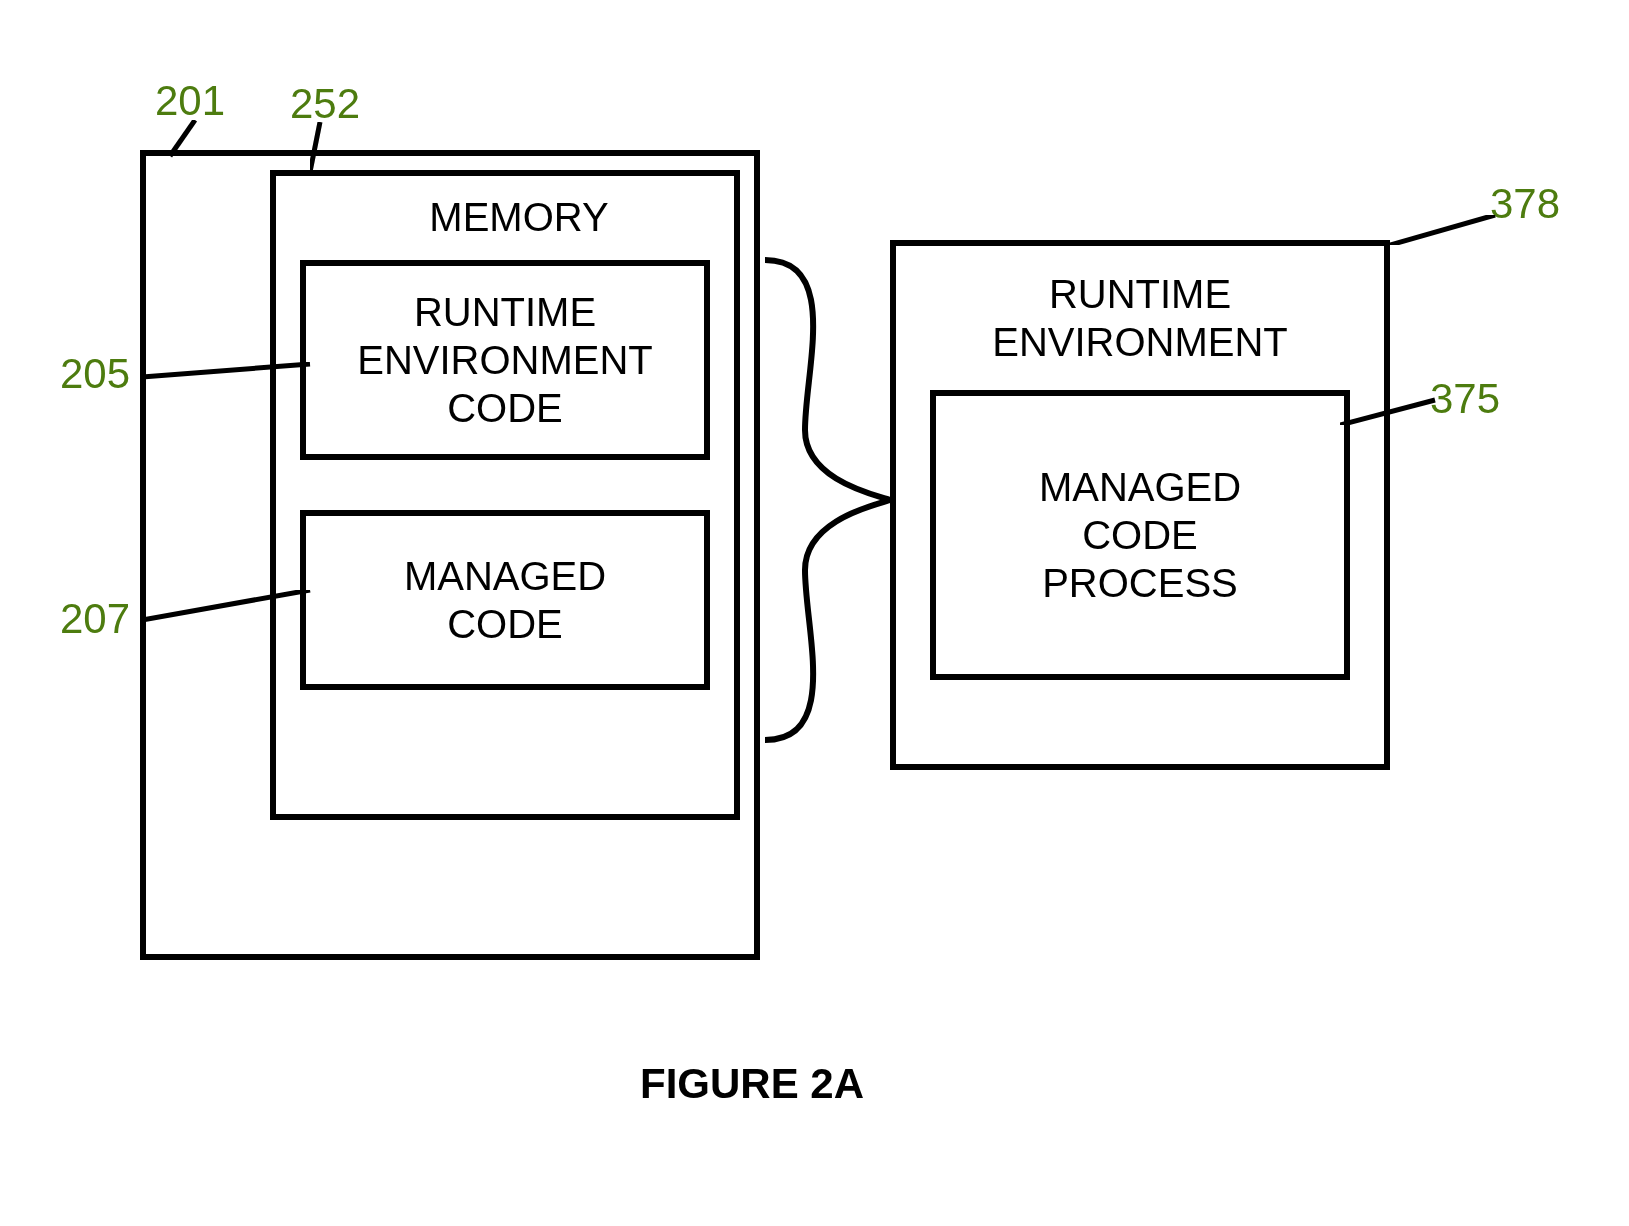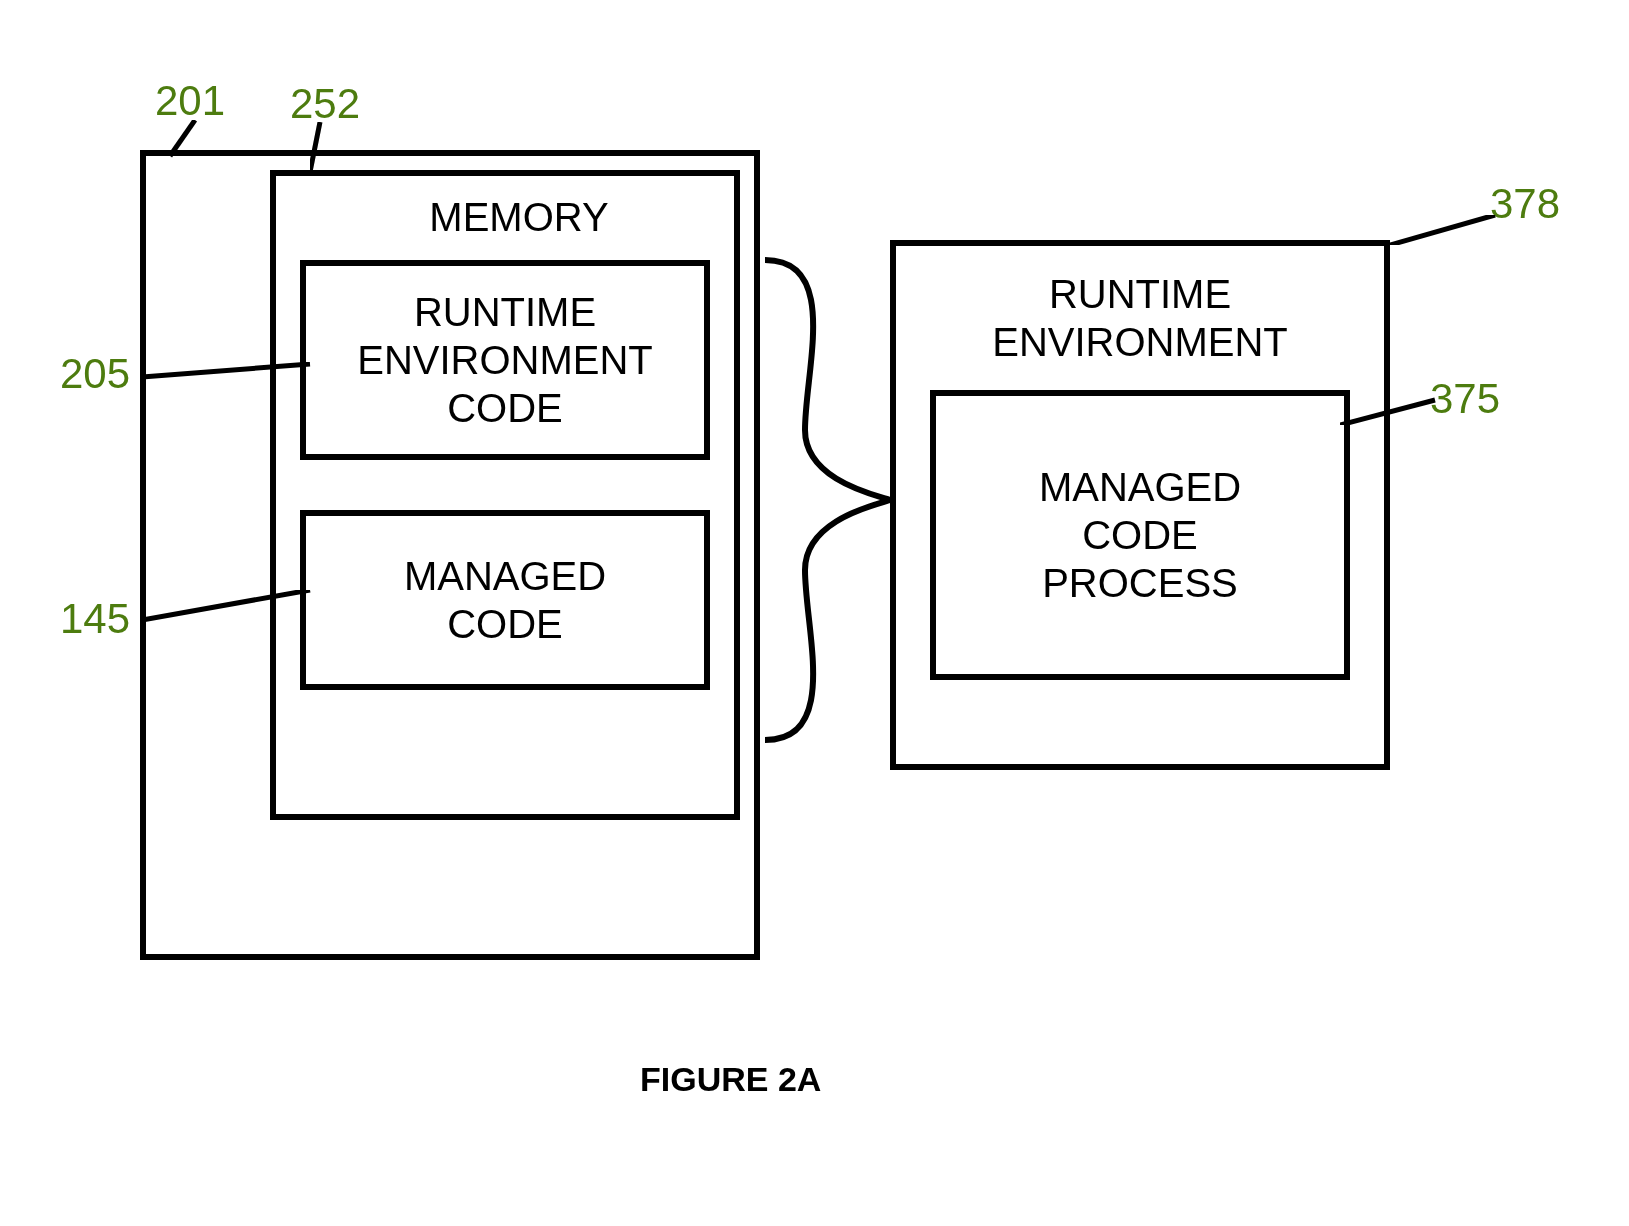--- a/index.html
+++ b/index.html
@@ -38,21 +38,21 @@
       line-height: 1.2;
       display: flex;
       align-items: center;
       justify-content: center;
       width: 100%;
       height: 100%;
     }
     .figure-caption {
       position: absolute;
       font-weight: bold;
-      font-size: 34px;
+      font-size: 42px;
     }
     svg.connector {
       position: absolute;
     }
   </style>
 </head>
 <body>
 
 <div class="diagram-container">
 
@@ -80,21 +80,21 @@
 
   <div class="box" style="left: 930px; top: 390px; width: 420px; height: 290px;">
     <div class="box-text" style="white-space: pre-line;">MANAGED
 CODE
 PROCESS</div>
   </div>
 
   <div class="label" style="left: 155px; top: 77px;">201</div>
   <div class="label" style="left: 290px; top: 80px;">252</div>
   <div class="label" style="left: 60px; top: 350px;">205</div>
-  <div class="label" style="left: 60px; top: 595px;">145</div>
+  <div class="label" style="left: 60px; top: 595px;">207</div>
   <div class="label" style="left: 1490px; top: 180px;">378</div>
   <div class="label" style="left: 1430px; top: 375px;">375</div>
 
   <svg class="connector" style="left: 170px; top: 120px; width: 60px; height: 40px;">
     <line x1="25" y1="0" x2="0" y2="36" stroke="black" stroke-width="5"></line>
   </svg>
 
   <svg class="connector" style="left: 310px; top: 122px; width: 50px; height: 55px;">
     <line x1="10" y1="0" x2="0" y2="50" stroke="black" stroke-width="5"></line>
   </svg>

